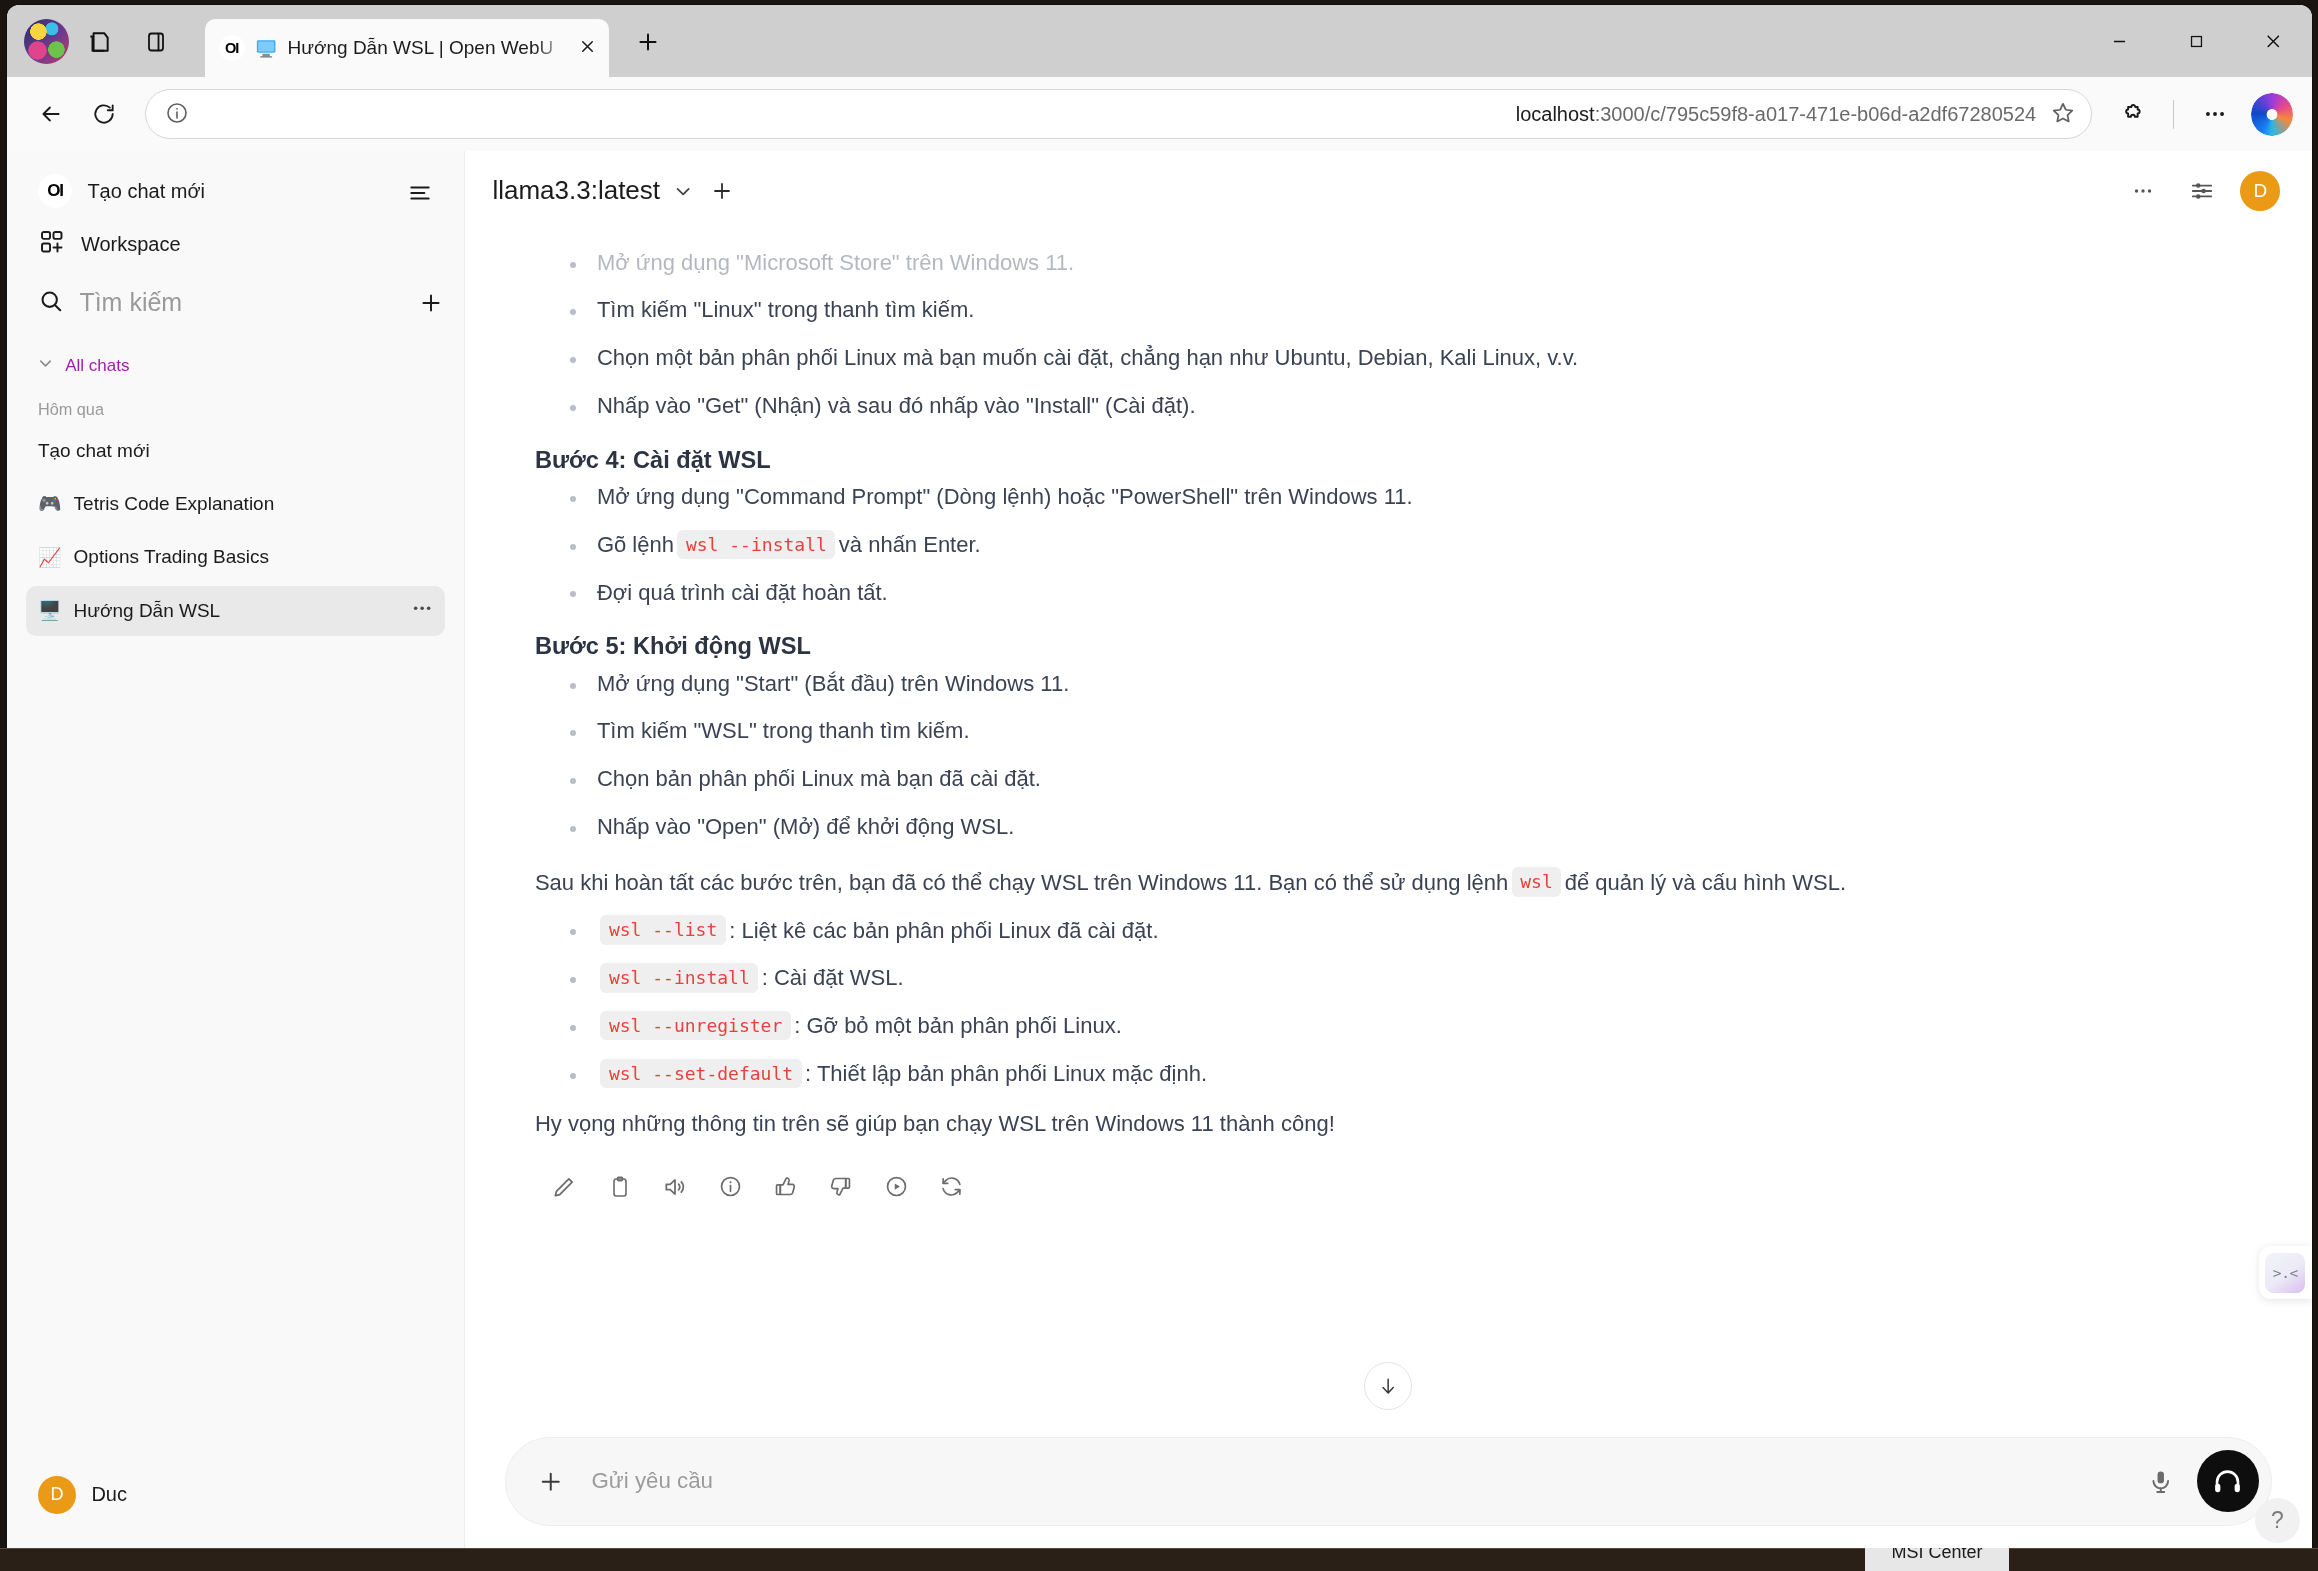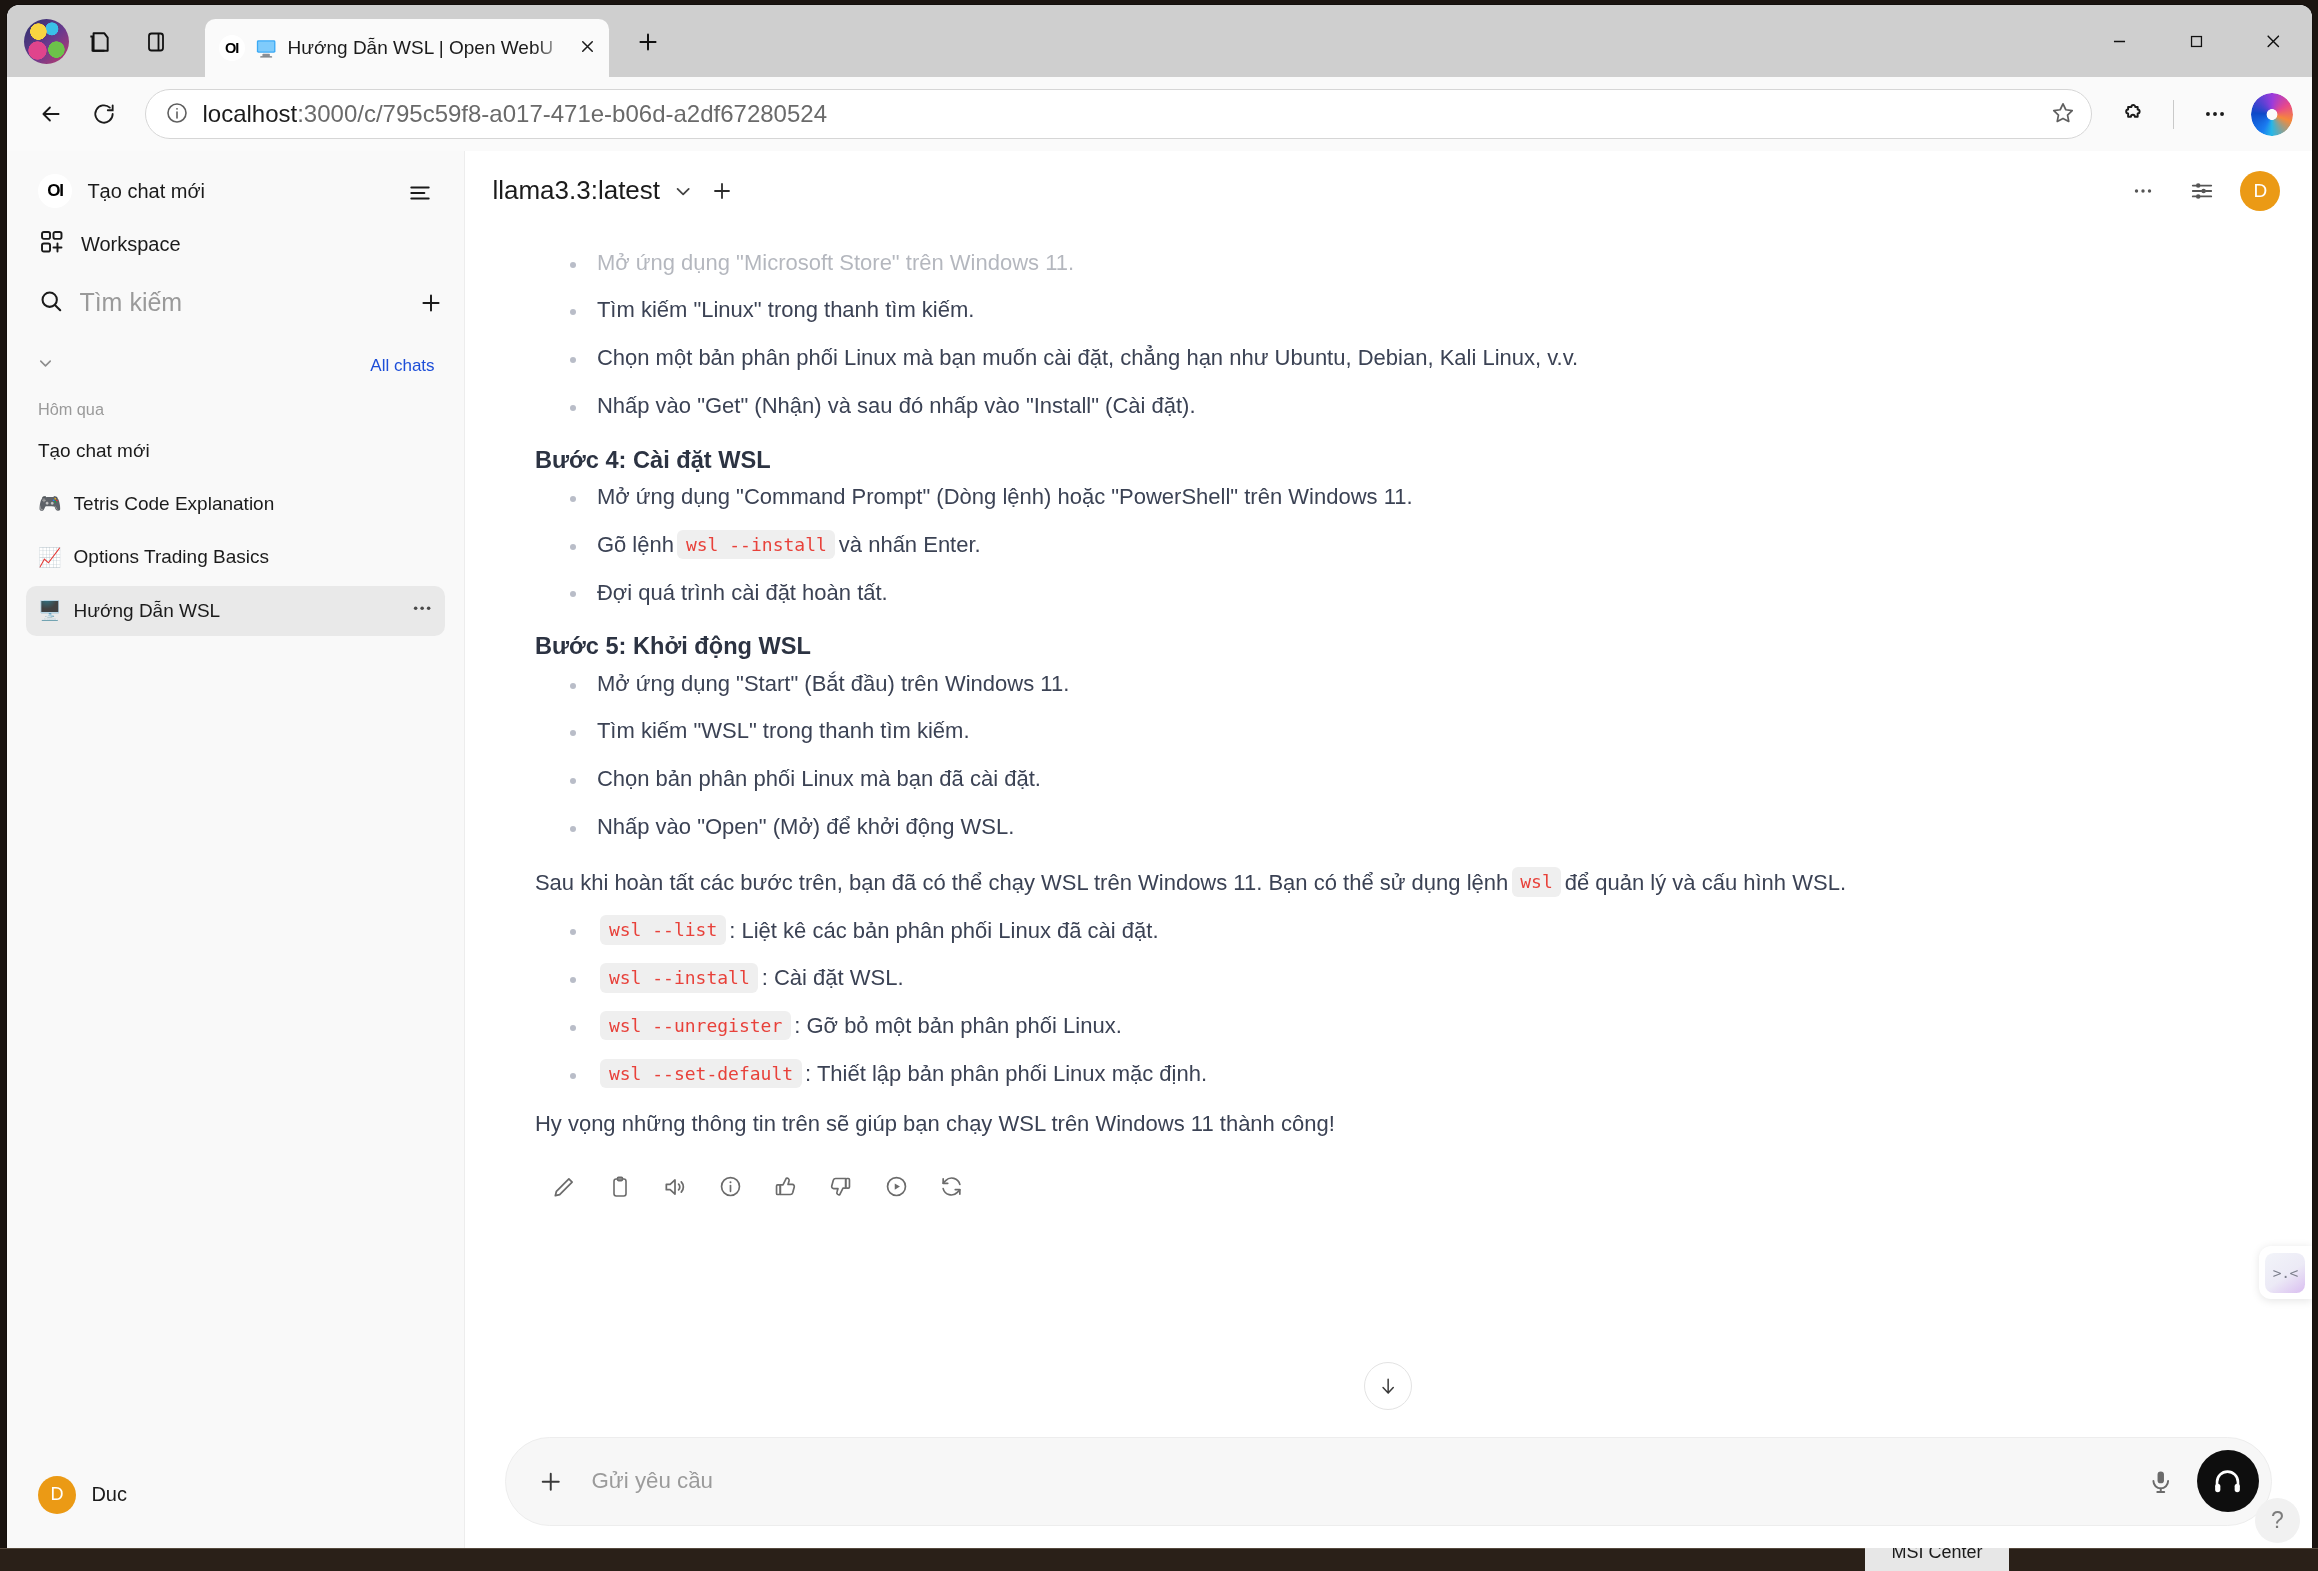--- a/index.html
+++ b/index.html
@@ -113,23 +113,23 @@
     margin: 0 12px;
     background: #fff;
     border: 0.9px solid #d6d6d6;
     border-radius: 25px;
     display: flex; align-items: center;
     padding: 0 15.5px 0 19px;
     gap: 13.8px;
   }
   #omnibox-url {
     flex: 1 1 auto;
-    font-size: 24px;
+    font-size: 20px;
     color: #6a6a6a;
-    white-space: nowrap; overflow: hidden;
+    white-space: nowrap; overflow: hidden; text-align: right;
   }
   #omnibox-url b { color: #1b1b1b; font-weight: 400; }
   #copilot-btn {
     width: 43px; height: 43px; border-radius: 50%;
     background:
       conic-gradient(from 210deg,#1a7cf0,#0d49c8 18%,#9b3bdc 42%,#e8498a 58%,#f5893b 72%,#26b7e8 92%,#1a7cf0);
     -webkit-mask: radial-gradient(circle at 50% 50%, transparent 17%, #000 19%);
     mask: radial-gradient(circle at 50% 50%, transparent 17%, #000 19%);
     margin-left: 8.6px;
   }
@@ -185,21 +185,21 @@
     border: 0; outline: 0; background: transparent;
     font-family: inherit; font-size: 25px; color:#1b1b1b;
   }
   #sb-search-input::placeholder { color: #9a9a9a; }
   #sb-add-btn { width:29px;height:29px;display:flex;align-items:center;justify-content:center;cursor:pointer;flex:0 0 auto; }
 
   #all-chats-row {
     display:flex; align-items:center; gap:10px;
     margin: 19px 19px 0; padding: 0 10.3px;
     height: 36px;
-    font-size: 17px; color:#1d4ed8; cursor:pointer;justify-content:space-between;
+    font-size: 17px; color:#a21caf; cursor:pointer;
   }
   .chat-group-label {
     margin: 15.5px 31px 5.2px;
     font-size: 16.3px; color:#9a9a9a;
   }
   .chat-item {
     display:flex; align-items:center; gap:12px;
     height: 50px; margin: 1.7px 19px; padding: 0 12px;
     border-radius: 10.3px; cursor:pointer;
     font-size: 19px; color:#1b1b1b;

